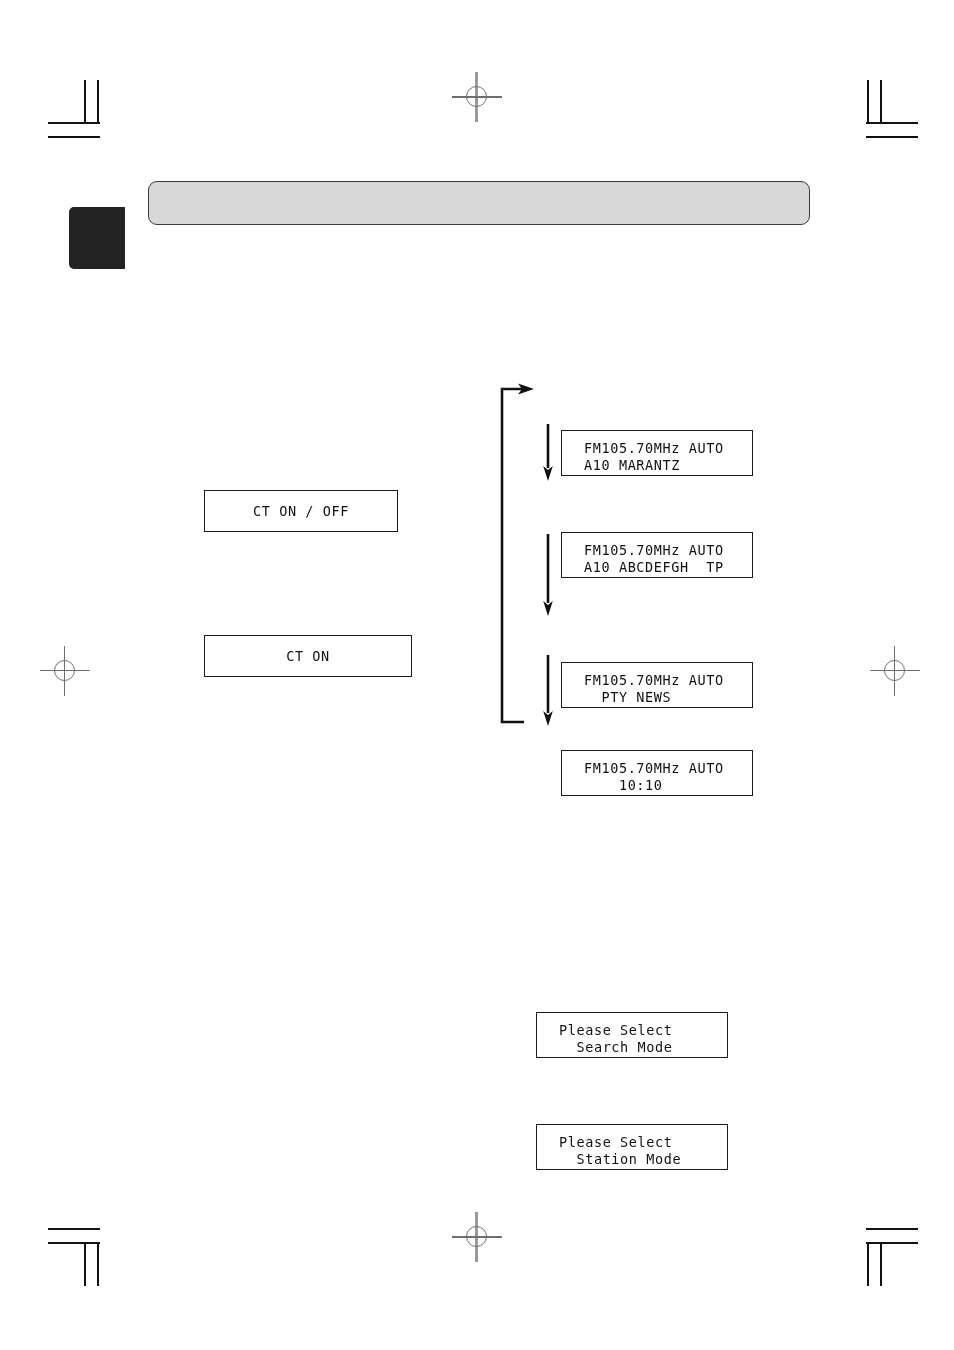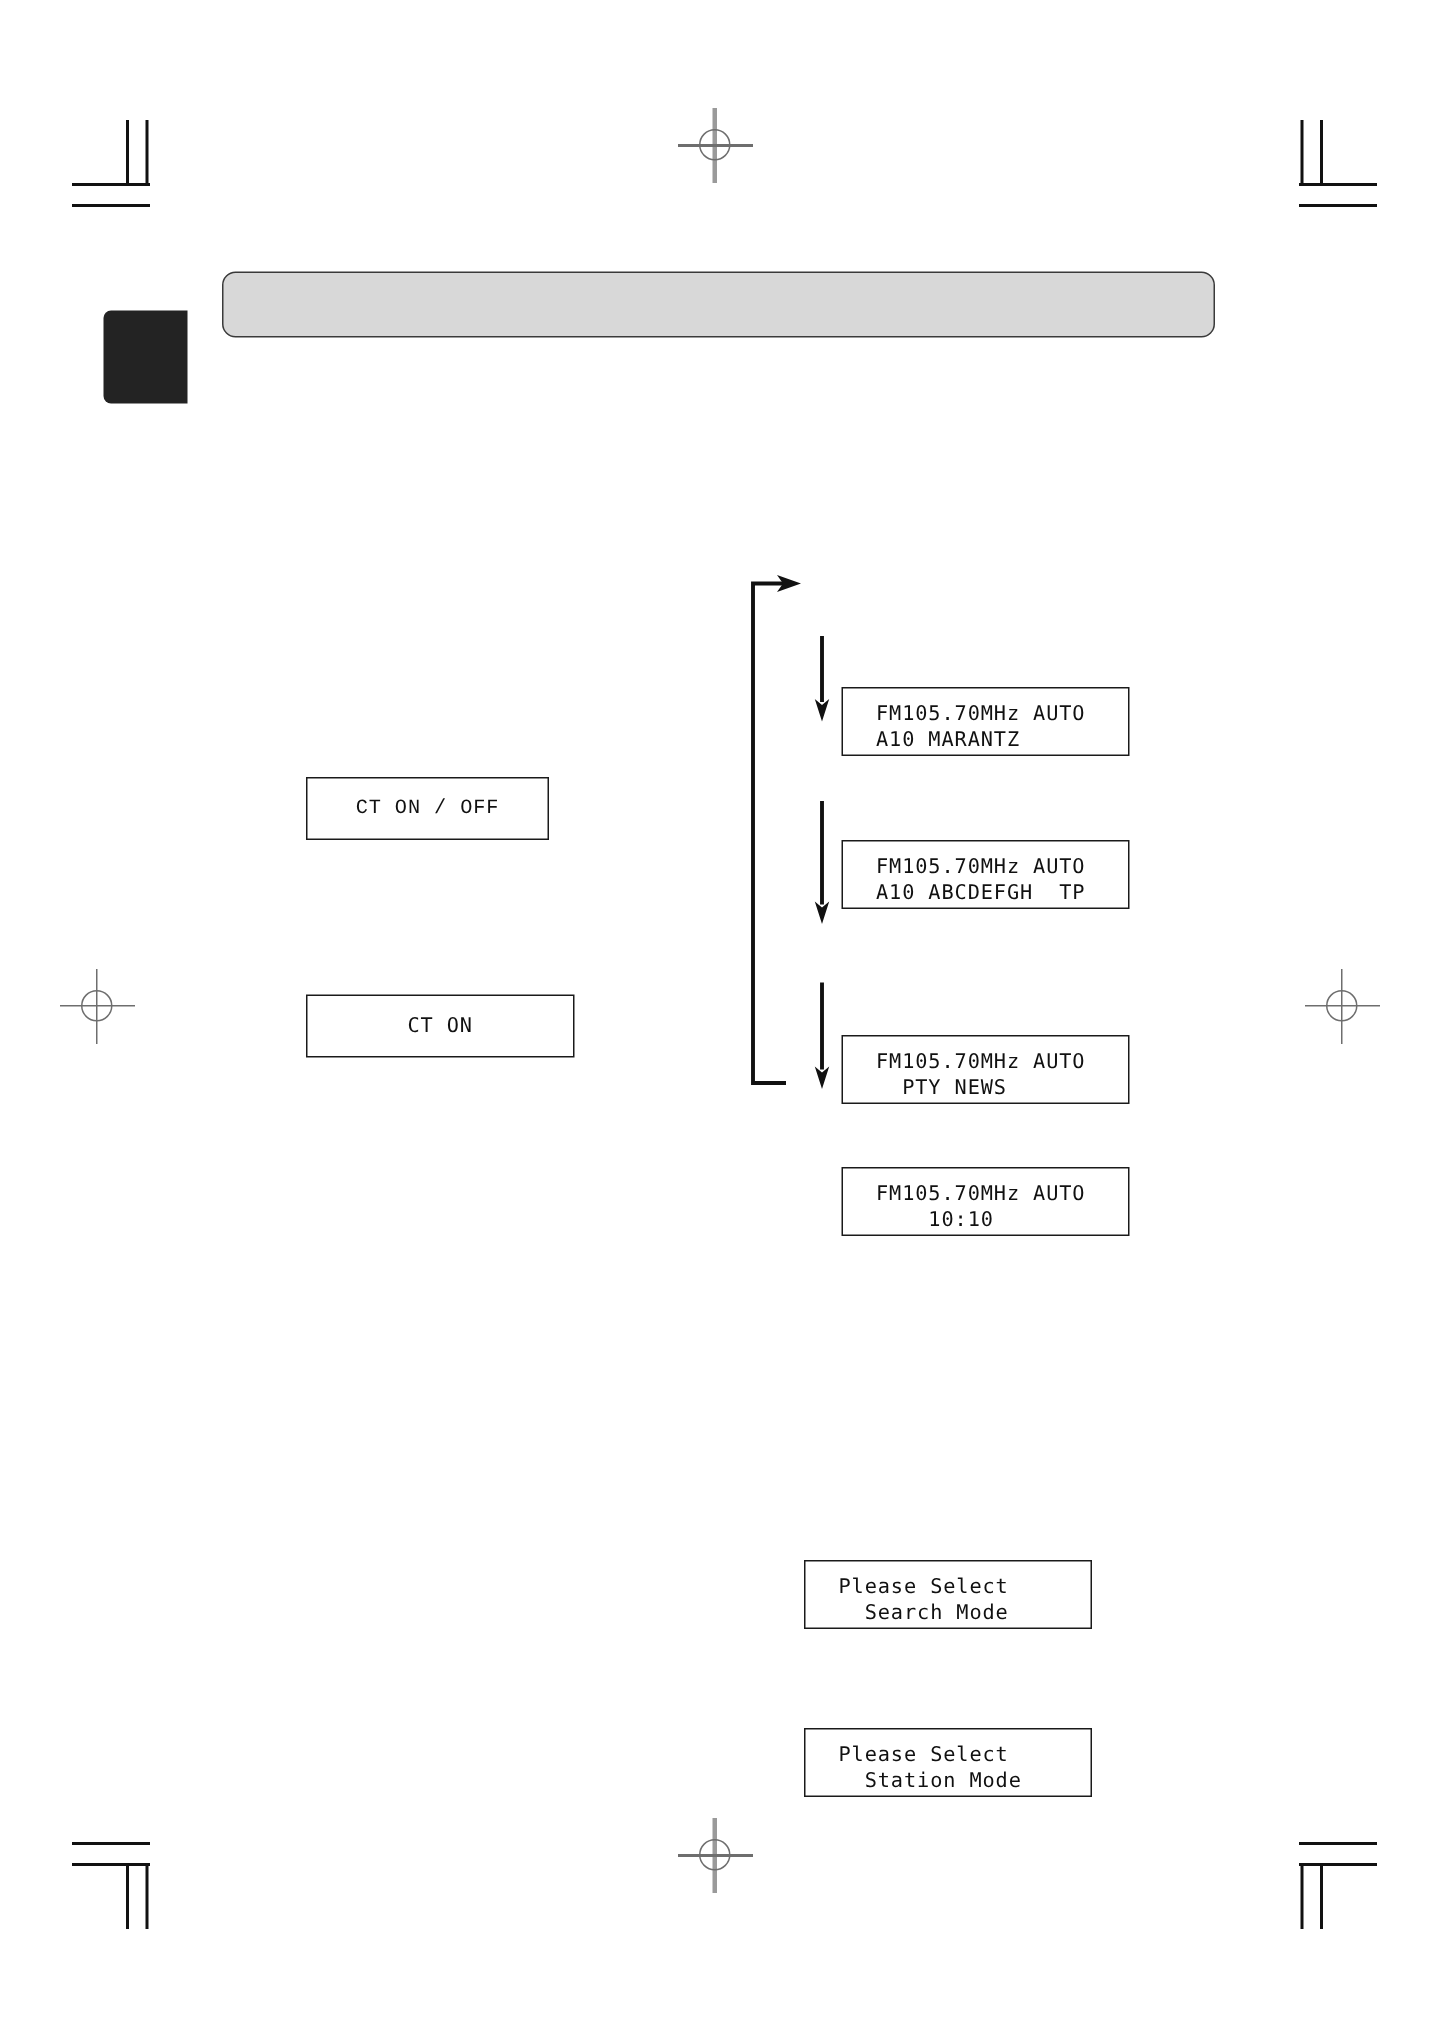--- a/index.html
+++ b/index.html
@@ -43,21 +43,20 @@
     font-family:"Liberation Sans",sans-serif;font-size:15px;
     display:flex;align-items:center;justify-content:center;
   }
 
   
   .lcd{
     position:absolute;border:1.6px solid #1a1a1a;background:#fff;
     box-sizing:border-box;
     font-family:"DejaVu Sans Mono","Liberation Mono",monospace;
     color:#111;
-    margin-top:28px;
   }
   .lcd .l1,.lcd .l2{
     white-space:pre;font-size:13.5px;letter-spacing:0.6px;line-height:17px;
   }
   .lcd.two-line{padding:9px 0 0 0;}
   .lcd.two-line .l1,.lcd.two-line .l2{padding-left:22px;}
   .lcd.one-line{display:flex;align-items:center;justify-content:center;}
 
   
   .flow{position:absolute;left:0;top:0;width:954px;height:1350px;pointer-events:none;}
@@ -142,25 +141,25 @@
       <line x1="548" y1="655" x2="548" y2="713" stroke="#111" stroke-width="2.6"></line>
       <path d="M543.2,711 L548,726 L552.8,711 L548,715 Z" fill="#111"></path>
     </g>
 
     <g>
       <path d="M524,722 L502,722 L502,389 L524,389" fill="none" stroke="#111" stroke-width="2.6" stroke-linejoin="miter"></path>
       <path d="M518,383.4 L534,389 L518,394.6 L522,389 Z" fill="#111"></path>
     </g>
   </svg>
 
-  <div class="lcd one-line" style="left:204px;top:490px;width:162px;height:42px;font-family:Liberation Mono, monospace;">
+  <div class="lcd one-line" style="left:204px;top:490px;width:194px;height:42px;">
     <div class="l1">CT ON / OFF</div>
   </div>
 
-  <div class="lcd one-line" style="left:204px;top:635px;width:179px;height:42px;">
+  <div class="lcd one-line" style="left:204px;top:635px;width:208px;height:42px;">
     <div class="l1">CT ON</div>
   </div>
 
   <div class="lcd two-line" style="left:561px;top:430px;width:192px;height:46px;">
     <div class="l1">FM105.70MHz AUTO</div>
     <div class="l2">A10 MARANTZ</div>
   </div>
 
   <div class="lcd two-line" style="left:561px;top:532px;width:192px;height:46px;">
     <div class="l1">FM105.70MHz AUTO</div>

